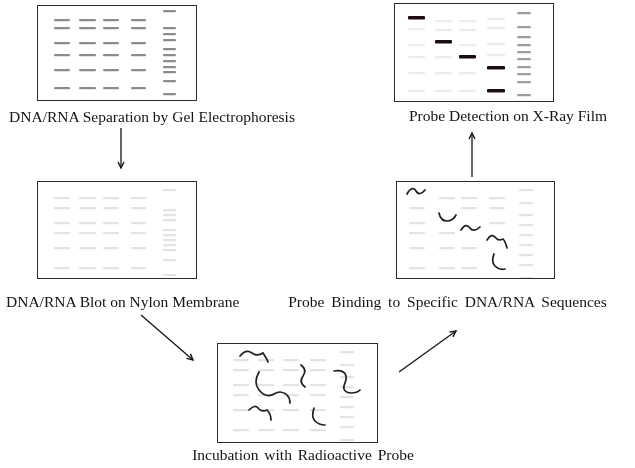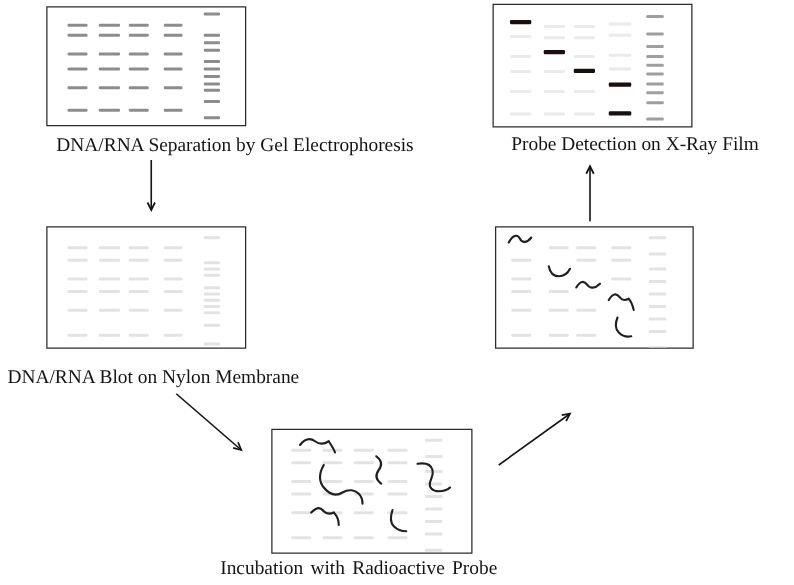--- a/index.html
+++ b/index.html
@@ -24,25 +24,25 @@
   .p-binding    {left:396px; top:181px; width:159px; height:98px;}
   .p-incubation {left:217px; top:343px; width:161px; height:100px;}
   .caption{
     position:absolute;
     font-size:15.5px;
     line-height:18px;
     text-align:center;
     white-space:nowrap;
     color:#141414;
   }
-  .c-gel        {left:0px;   top:108px; width:304px;margin-left:36px;}
+  .c-gel        {left:0px;   top:108px; width:304px;}
   .c-film       {left:386px; top:107px; width:244px;}
   .c-membrane   {left:6px;   top:293px; width:212px;}
   .c-binding    {left:260px; top:293px; width:375px; word-spacing:3px;}
-  .c-incubation {left:166px; top:446px; width:242px; word-spacing:2px;}
+  .c-incubation {left:182px; top:446px; width:242px; word-spacing:2px;}
   .arrows{
     position:absolute;left:0;top:0;width:635px;height:468px;
     pointer-events:none;
   }
 </style>
 </head>
 <body>
 
 <div class="stage">
 
@@ -240,20 +240,21 @@
         <path d="M83,21 C87,24 88,28 85,32 C82,36 83,40 87,43" fill="none" stroke="#1f1f1f" stroke-width="1.7" stroke-linecap="round"></path>
         <path d="M116,27 C123,26 127,28 128,32 C129,36 127,38 126,42 C125,46 128,49 133,49 C137,49 140,48 142,46" fill="none" stroke="#1f1f1f" stroke-width="1.7" stroke-linecap="round"></path>
         <path d="M31,66 C35,62 38,61 41,65 C44,68 47,67 49,66 C51,68 53,72 53,76" fill="none" stroke="#1f1f1f" stroke-width="1.7" stroke-linecap="round"></path>
         <path d="M96,64 C94,70 94,74 97,77 C100,80 103,81 107,81" fill="none" stroke="#1f1f1f" stroke-width="1.7" stroke-linecap="round"></path>
       </svg>
   </div>
 
   <div class="caption c-gel">DNA/RNA Separation by Gel Electrophoresis</div>
   <div class="caption c-membrane">DNA/RNA Blot on Nylon Membrane</div>
   <div class="caption c-incubation">Incubation with Radioactive Probe</div>
+  <div class="caption c-binding">Probe Binding to Specific DNA/RNA Sequences</div>
   <div class="caption c-film">Probe Detection on X-Ray Film</div>
 
   <svg class="arrows" viewBox="0 0 635 468">
     <defs>
       <marker id="ah" markerWidth="10" markerHeight="10" refX="7" refY="4" orient="auto" markerUnits="userSpaceOnUse">
         <path d="M1,1 L7,4 L1,7" fill="none" stroke="#141414" stroke-width="1.4"></path>
       </marker>
     </defs>
     <line x1="121" y1="128" x2="121" y2="168" stroke="#141414" stroke-width="1.3" marker-end="url(#ah)"></line>
     <line x1="141" y1="315" x2="193" y2="360" stroke="#141414" stroke-width="1.3" marker-end="url(#ah)"></line>

